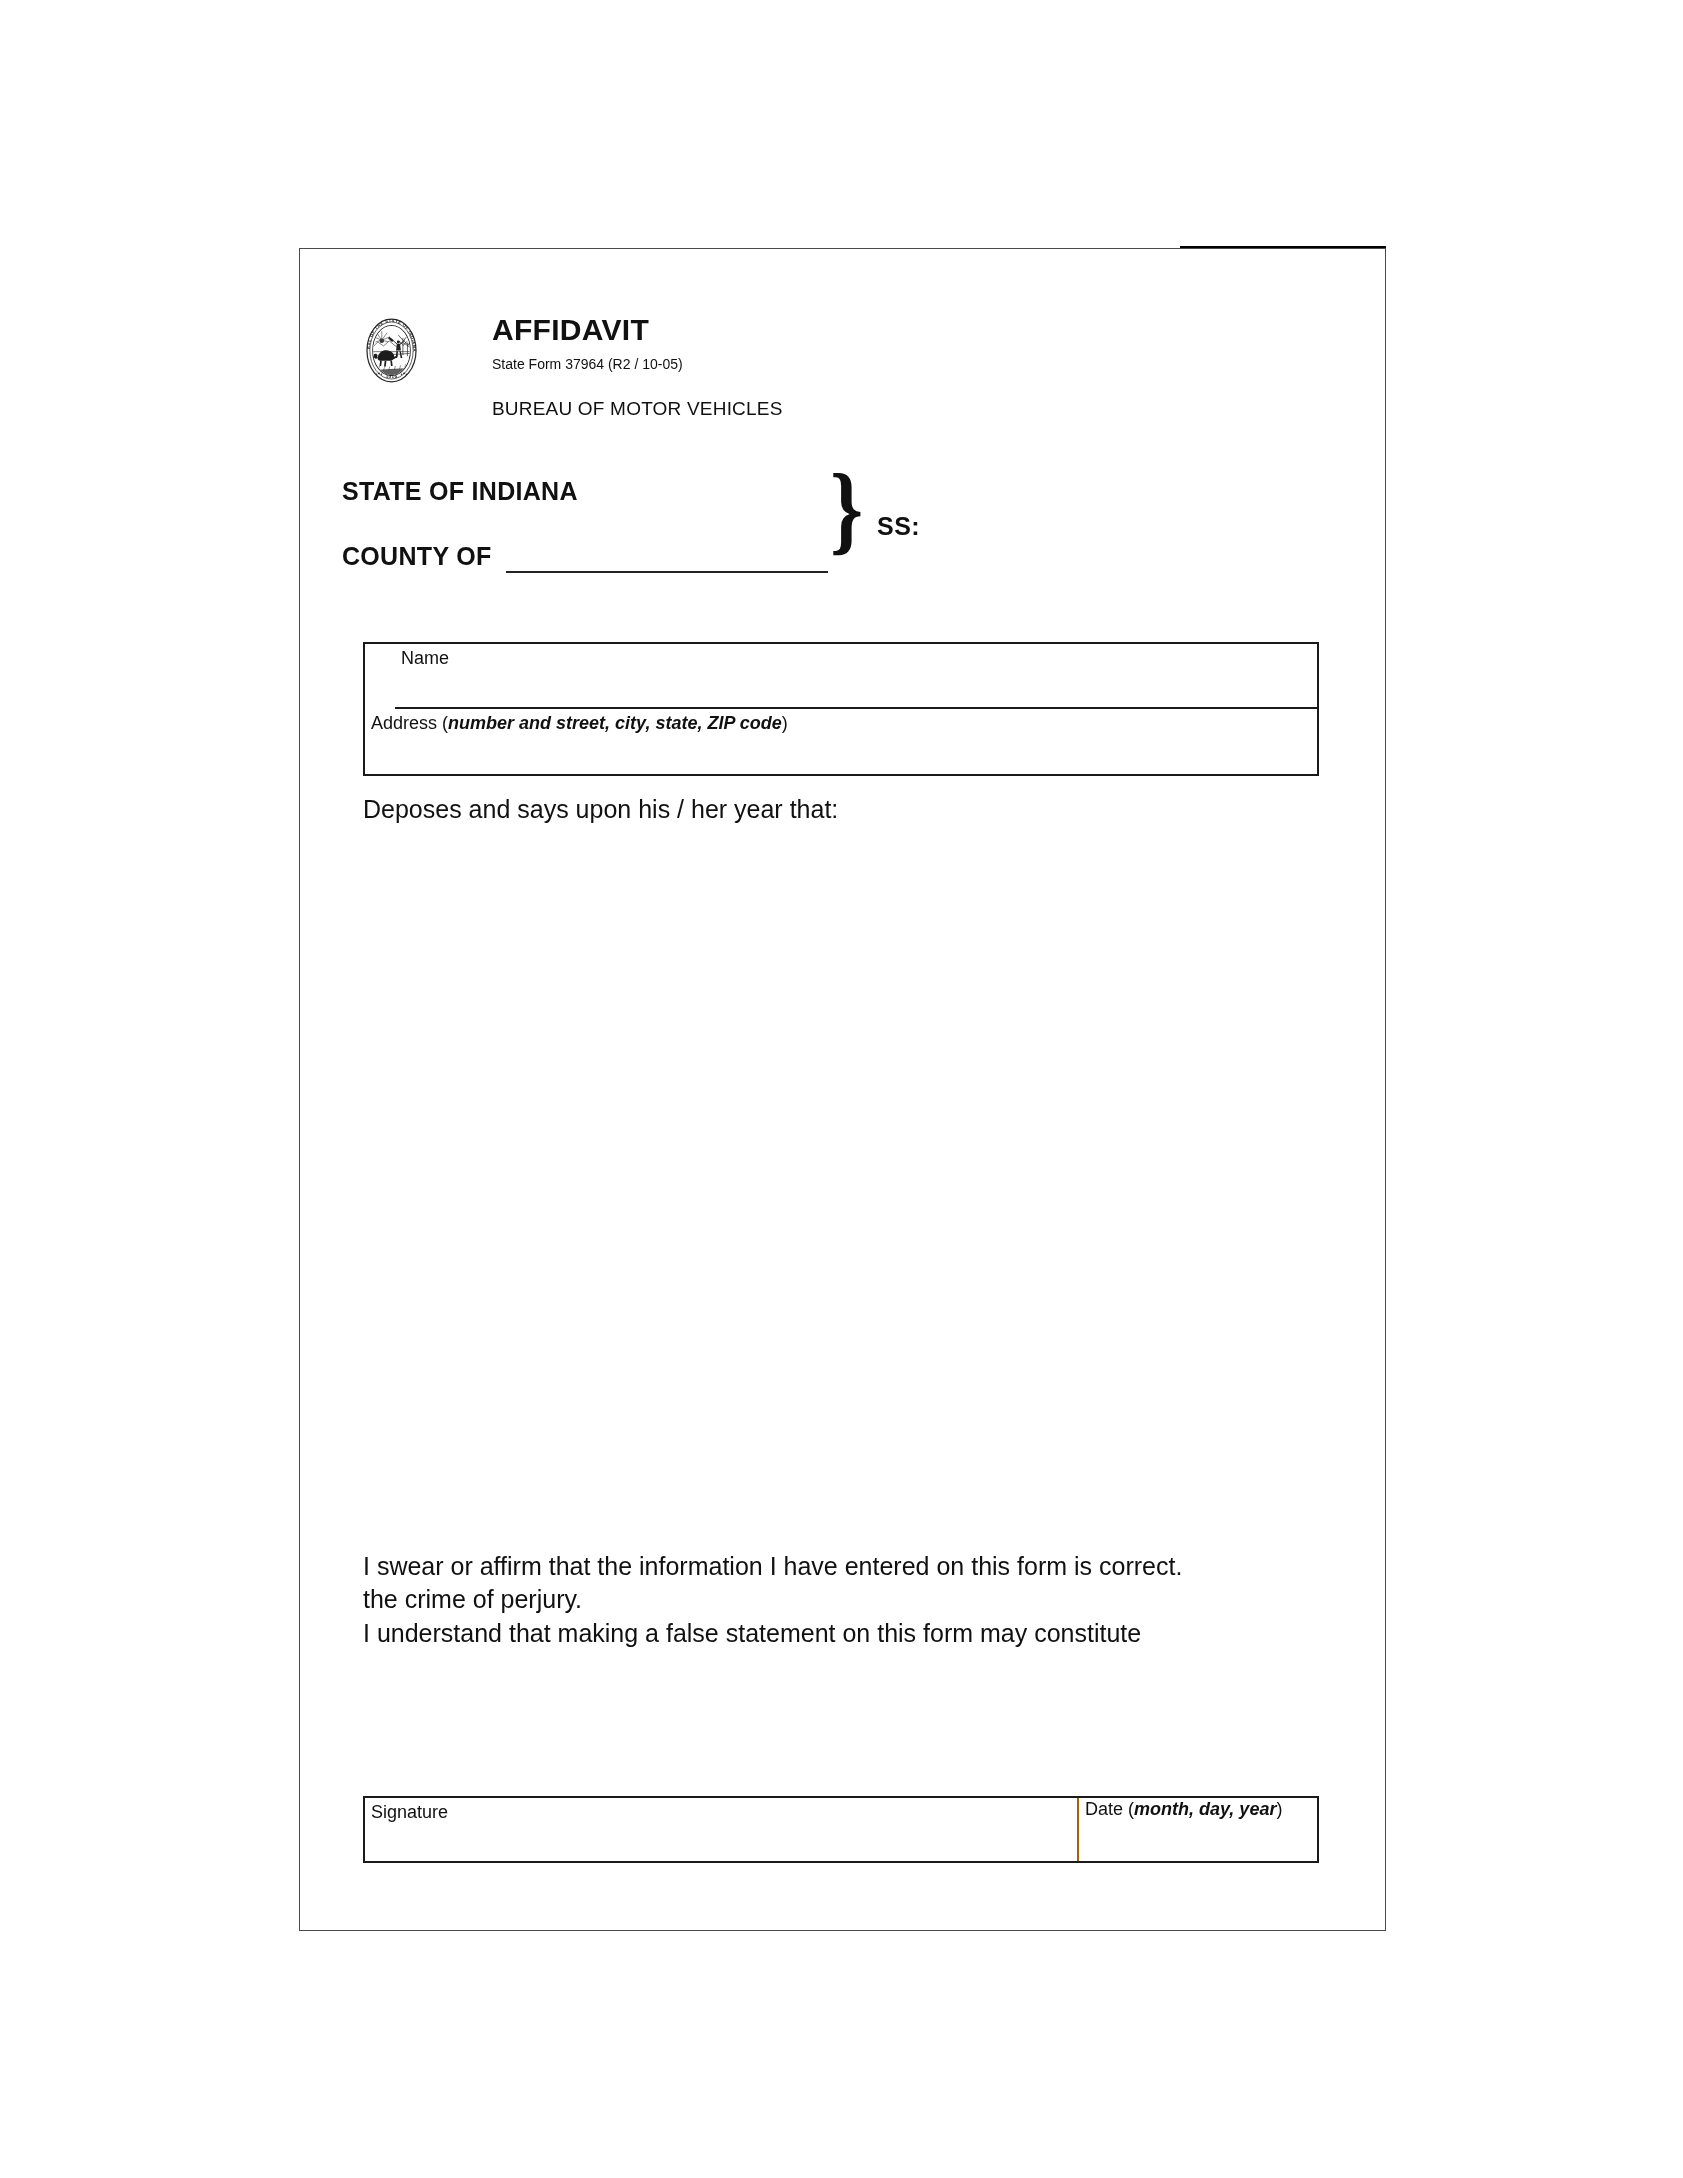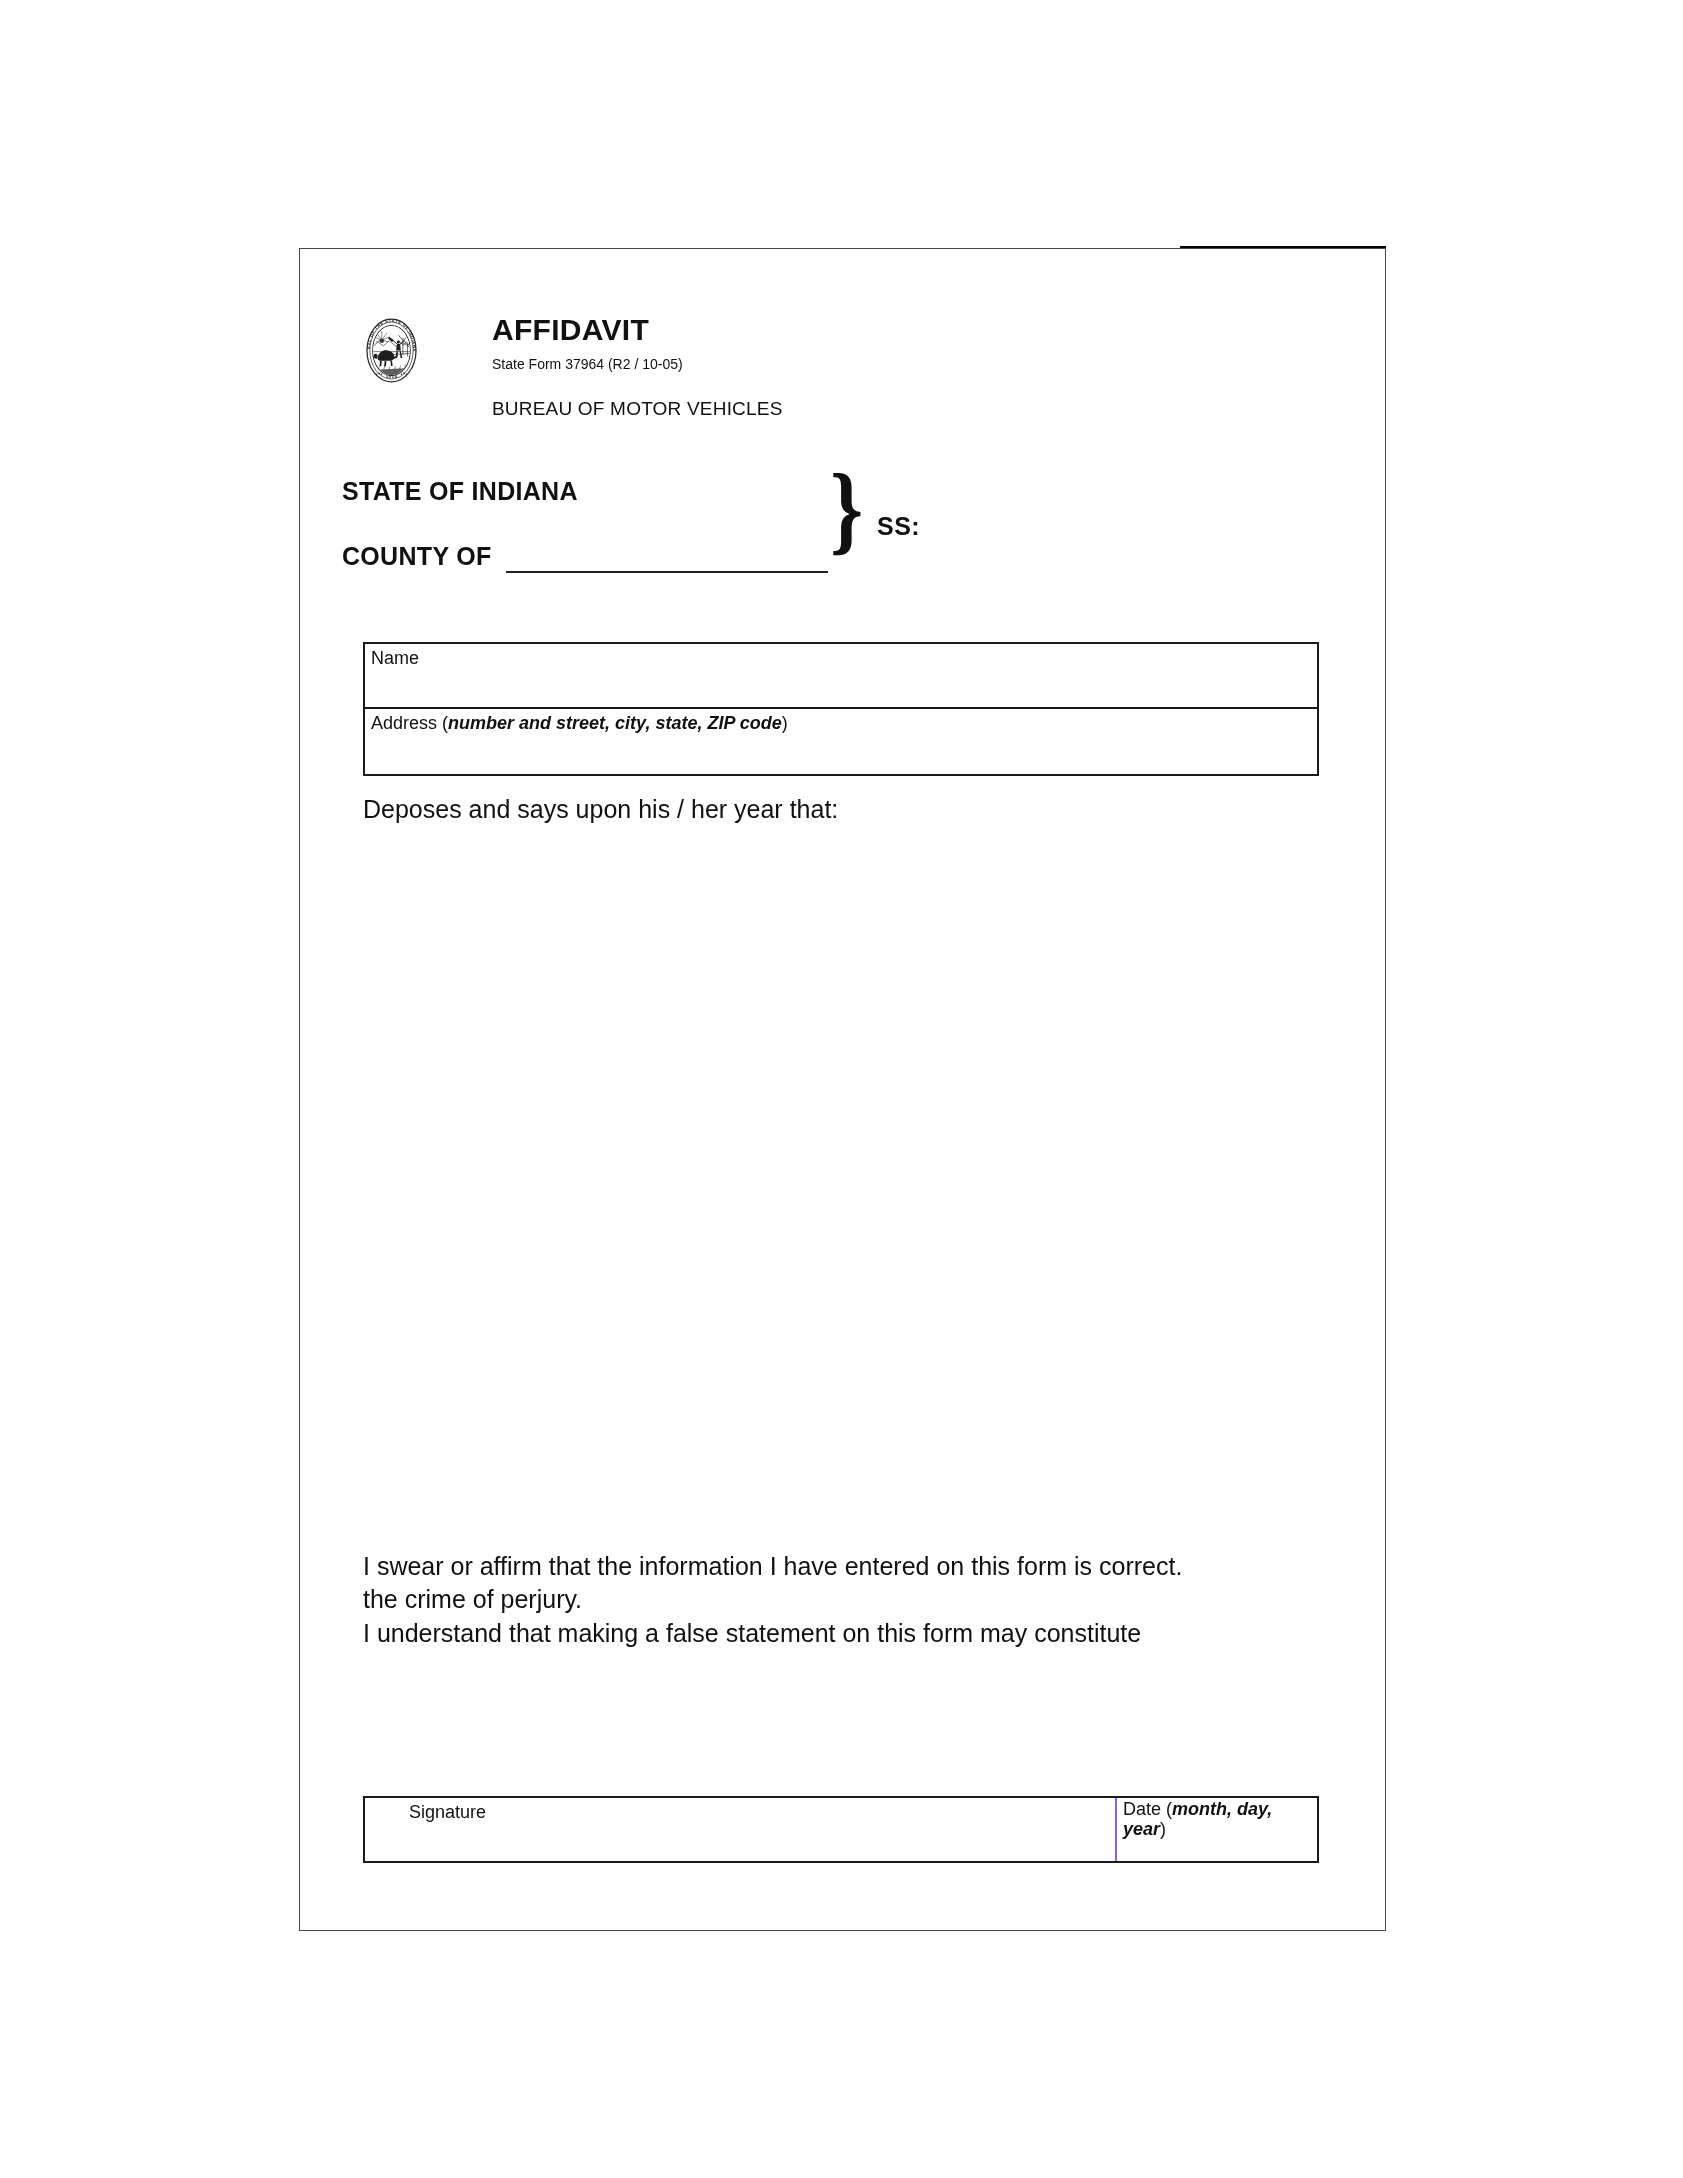--- a/index.html
+++ b/index.html
@@ -147,20 +147,21 @@
     border: 2px solid #1a1a1a;
     box-sizing: border-box;
   }
   .identity-row {
     box-sizing: border-box;
     height: 50%;
     padding: 5px 0 0 6px;
   }
   #identity-row-name {
     border-bottom: 2px solid #1a1a1a;
+    margin-left: 30px;
   }
   .field-caption {
     font-size: 18px;
     line-height: 1.1;
     color: #111111;
   }
   .field-caption i { font-style: italic; font-weight: bold; }
 
   
   #deposes-line {
@@ -189,24 +190,23 @@
     left: 363px;
     top: 1796px;
     width: 956px;
     height: 67px;
     border: 2px solid #1a1a1a;
     box-sizing: border-box;
     display: flex;
   }
   #signature-cell {
     width: 714px;
-    border-right: 2px solid #8b5cf6;
+    border-right: 2px solid #a16207;
     box-sizing: border-box;
     padding: 5px 0 0 6px;
-    margin-left: 38px;
   }
   #date-cell {
     flex: 1;
     box-sizing: border-box;
     padding: 2px 0 0 6px;
   }
 </style>
 </head>
 <body>
 

